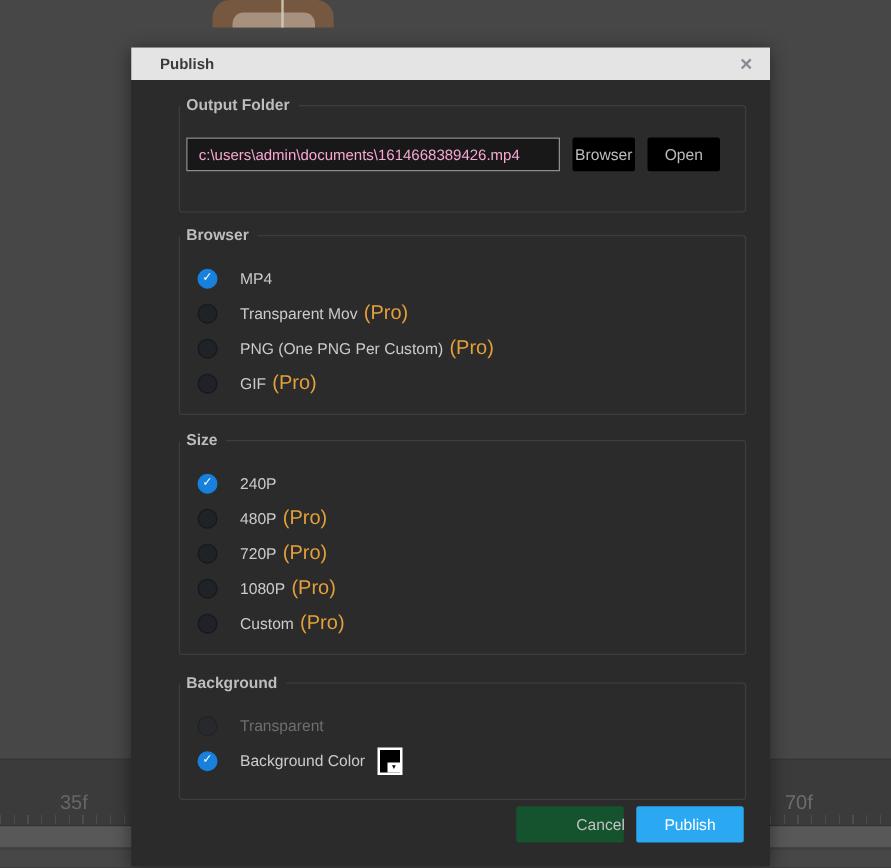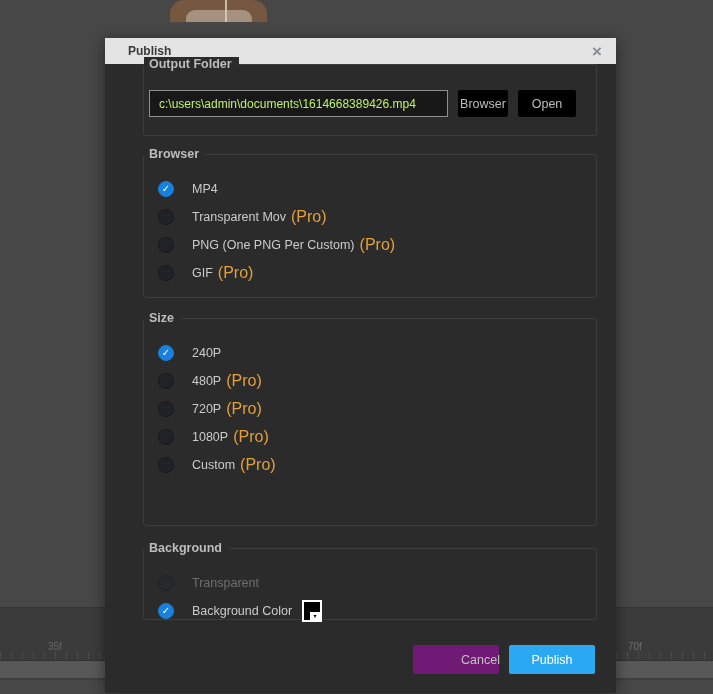--- a/index.html
+++ b/index.html
@@ -18,50 +18,50 @@
     background:#76573f; border-radius:14px 14px 0 0; }
   .fig-snout { position:absolute; left:16px; top:10px; width:66px; height:12px;
     background:#a5917d; border-radius:9px 9px 0 0; }
   .fig-line { position:absolute; left:55px; top:0; width:2px; height:22px;
     background:rgba(214,205,191,0.85); }
 
   .ruler-band { position:absolute; left:0; top:607px; width:713px; height:54px;
     background:#3b3b3b; border-top:1px solid #363636; border-bottom:1px solid #313131; }
   .ruler-ticks { position:absolute; left:0; bottom:1px; width:100%; height:7px;
     background:repeating-linear-gradient(90deg,#4d4d4d 0 1px,transparent 1px 11px); }
-  .ruler-label { position:absolute; bottom:8px; font-size:10px; color:#666666; }
+  .ruler-label { position:absolute; bottom:8px; font-size:16px; color:#666666; }
   .ruler-label.l35 { left:48px; }
   .ruler-label.l70 { left:628px; color:#6e6e6e; }
   .light-band { position:absolute; left:0; top:661px; width:713px; height:17px; background:#585858; }
   .bottom-band { position:absolute; left:0; top:678px; width:713px; height:16px;
     background:#474747; border-top:2px solid #3f3f3f; }
 
   
   .dialog { position:absolute; left:105px; top:38px; width:511px; height:655px;
     background:#2b2b2b; box-shadow:0 2px 14px rgba(0,0,0,0.45); }
   .titlebar { height:26px; background:#e4e4e4; display:flex; align-items:center;
     padding:0 12px 0 23px; }
   .titlebar .title { font-size:12px; font-weight:bold; color:#3a3a3a; }
   .close-btn { margin-left:auto; color:#878c95; font-size:17px; font-weight:bold;
     line-height:1; cursor:pointer; padding:0 2px; }
 
   .section { position:relative; border:1px solid #3d3d3d; border-radius:3px;
     margin:0 19px 0 38px; }
   .section-label { position:absolute; top:-8px; left:0px; background:#2b2b2b;
     padding:0 7px 0 5px; font-size:12.5px; font-weight:bold; color:#bdbdbd; }
 
-  .sec-output { height:72px; }
+  .sec-output { margin-top:20px; height:86px; }
   .sec-format { margin-top:18px; height:144px; }
-  .sec-size   { margin-top:20px; height:208px; }
-  .sec-bg     { margin-top:22px; height:72px; }
+  .sec-size   { margin-top:20px; height:172px; }
+  .sec-bg     { margin-top:22px; height:94px; }
 
   
   .of-row { display:flex; align-items:center; padding:25px 0 0 5px; }
   .path-input { width:299px; height:27px; background:#181818; border:1px solid #8e8e8e;
-    color:#bef264; font-size:12px; padding:0 9px;
+    color:#f9a8d4; font-size:12px; padding:0 9px;
     font-family:"Liberation Sans","DejaVu Sans",sans-serif; }
   .gray-btn { height:27px; background:#000000; border:none; border-radius:2px;
     color:#bcbcbc; font-size:12.5px; cursor:pointer;
     font-family:"Liberation Sans","DejaVu Sans",sans-serif; }
   .btn-browser { width:50px; margin-left:10px; }
   .btn-open { width:58px; margin-left:10px; }
 
   
   .opt-list { padding-top:20px; }
   .opt-row { display:flex; align-items:center; height:28px; padding-left:14px; }
@@ -82,21 +82,21 @@
   .swatch-color { position:absolute; left:2px; top:2px; right:2px; bottom:2px; }
   .swatch-notch { position:absolute; right:2px; bottom:2px; width:10px; height:8px;
     background:#ffffff; display:flex; align-items:center; justify-content:center; }
   .swatch-notch .arrow { font-size:6px; color:#000; line-height:1; }
 
   
   .footer { position:absolute; right:21px; bottom:19px; display:flex; gap:10px; }
   .footer button { width:86px; height:29px; border:none; border-radius:2px;
     font-size:12.5px; cursor:pointer;
     font-family:"Liberation Sans","DejaVu Sans",sans-serif; }
-  .btn-cancel { background:#701a75; color:#c2c2c2;padding-left:48px; }
+  .btn-cancel { background:#14532d; color:#c2c2c2;padding-left:48px; }
   .btn-publish { background:#2aa9f2; color:#ffffff; }
 </style>
 </head>
 <body>
 
 <div class="backdrop-figure">
   <div class="fig-head"></div>
   <div class="fig-snout"></div>
   <div class="fig-line"></div>
 </div>

